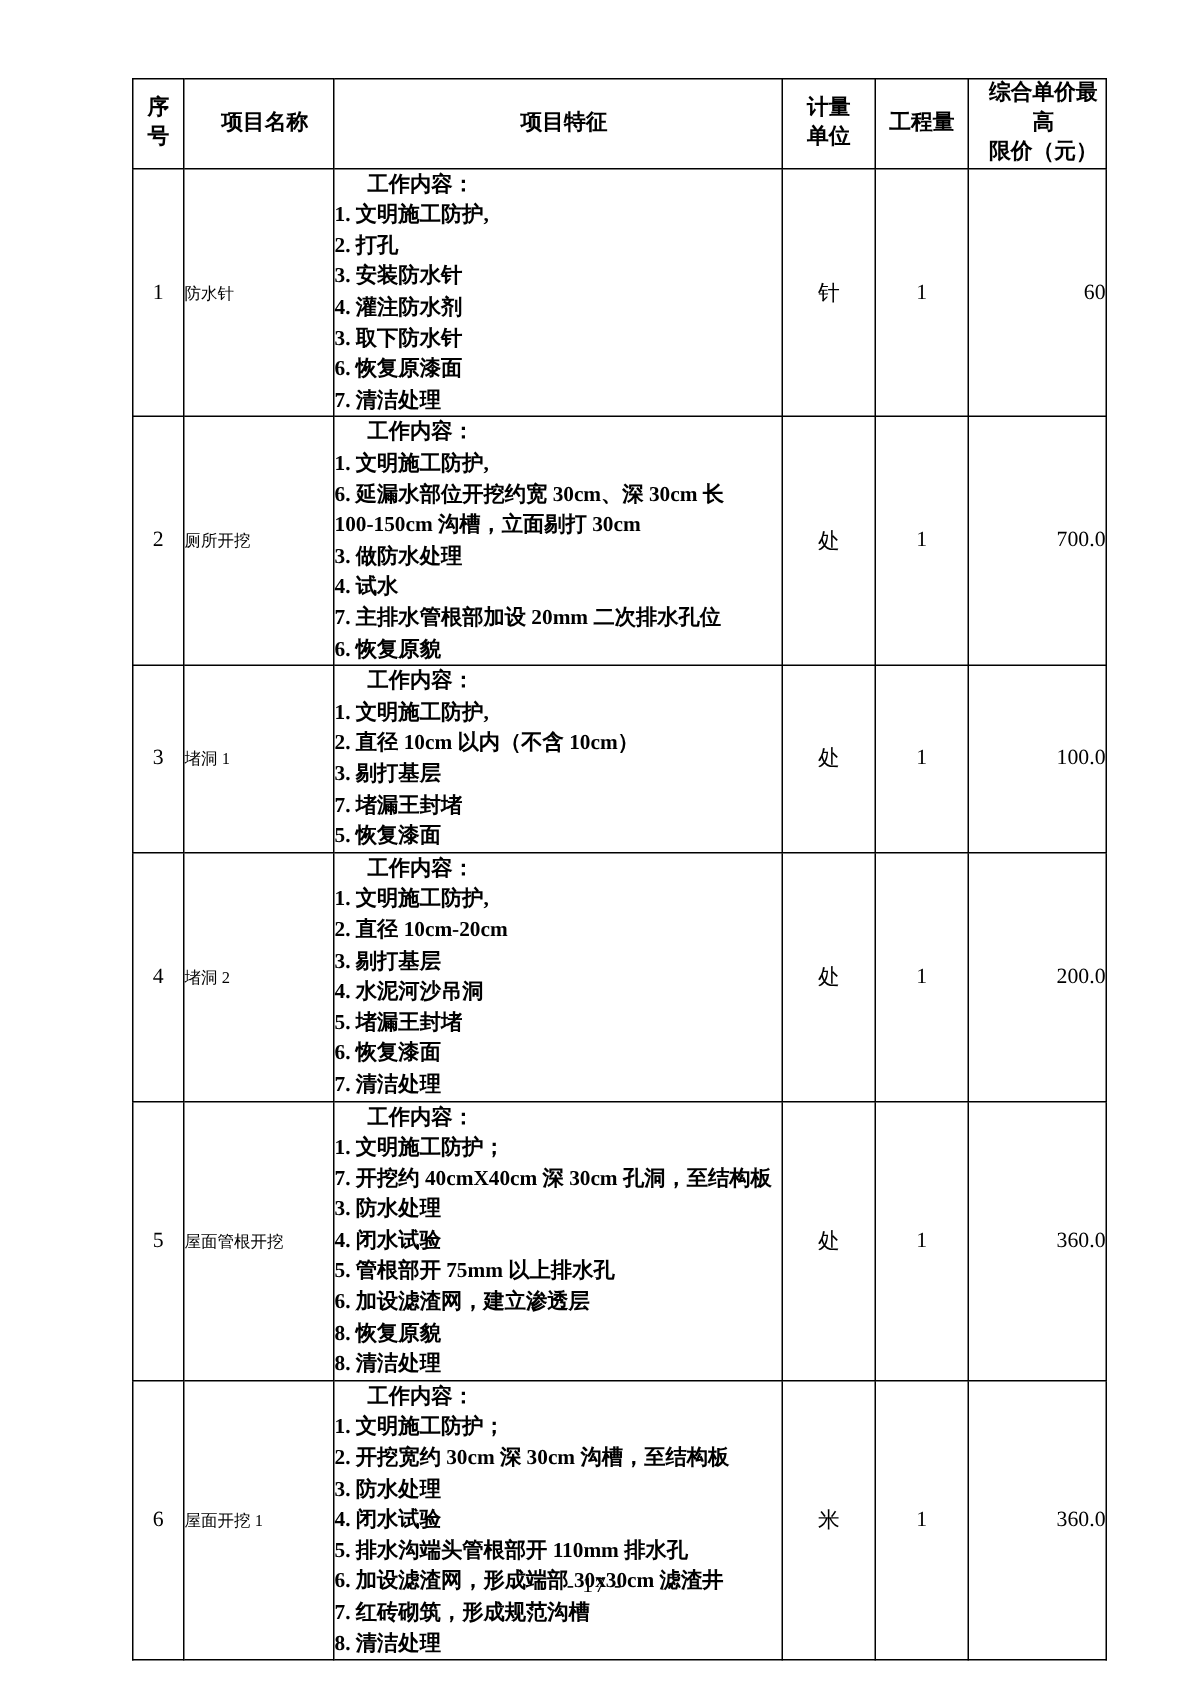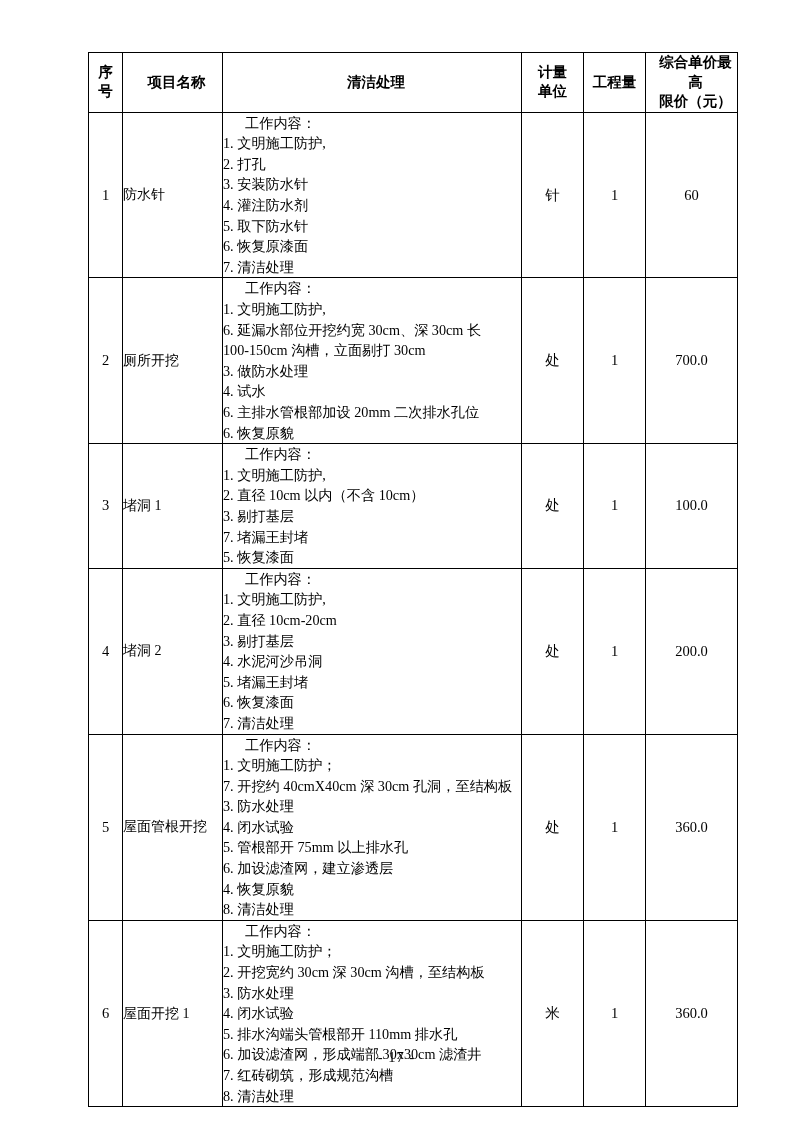--- a/index.html
+++ b/index.html
@@ -49,36 +49,37 @@
   .col-qty  { width: 62px; }
   .col-price { width: 92px; }
 
   td.c-no {
     text-align: center;
     font-size: 14.5px;
   }
   td.c-name {
     text-align: left;
     padding-left: 9px;
-    font-size: 14px;
+    font-size: 11px;
     margin-left: 28px;
   }
   td.c-unit, td.c-qty {
     text-align: center;
     font-size: 14.5px;
   }
   td.c-price {
-    text-align: center;
+    text-align: right;
     padding-left: 9px;
     font-size: 14.5px;
   }
   td.c-feat {
     padding: 6px 4px 7px 8px;
     font-size: 14.2px;
     line-height: 1.45;
+    font-weight: bold;
   }
   .feat-title {
     padding-left: 22px;
   }
   .feat-line {
     white-space: normal;
   }
   .footer {
     position: absolute;
     left: 0;
@@ -103,59 +104,59 @@
       <col class="col-qty">
       <col class="col-price">
     </colgroup>
     <tbody id="table-body">
       <tr class="hdr">
         <td>
           <div>序</div>
           <div>号</div>
         </td>
         <td class="left-pad">项目名称</td>
-        <td class="left-pad">清洁处理</td>
+        <td class="left-pad">项目特征</td>
         <td>
           <div>计量</div>
           <div>单位</div>
         </td>
         <td>工程量</td>
         <td class="left-pad">
           <div>综合单价最高</div>
           <div>限价（元）</div>
         </td>
       </tr>
     <tr>
           <td class="c-no">1</td>
           <td class="c-name">防水针</td>
           <td class="c-feat">
             <div class="feat-title">工作内容：</div>
             <div class="feat-line">1. 文明施工防护,</div>
             <div class="feat-line">2. 打孔</div>
             <div class="feat-line">3. 安装防水针</div>
             <div class="feat-line">4. 灌注防水剂</div>
-            <div class="feat-line">5. 取下防水针</div>
+            <div class="feat-line">3. 取下防水针</div>
             <div class="feat-line">6. 恢复原漆面</div>
             <div class="feat-line">7. 清洁处理</div>
           </td>
           <td class="c-unit">针</td>
           <td class="c-qty">1</td>
           <td class="c-price">60</td>
         </tr>
         <tr>
           <td class="c-no">2</td>
           <td class="c-name">厕所开挖</td>
           <td class="c-feat">
             <div class="feat-title">工作内容：</div>
             <div class="feat-line">1. 文明施工防护,</div>
             <div class="feat-line">6. 延漏水部位开挖约宽 30cm、深 30cm 长</div>
             <div class="feat-line">100-150cm 沟槽，立面剔打 30cm</div>
             <div class="feat-line">3. 做防水处理</div>
             <div class="feat-line">4. 试水</div>
-            <div class="feat-line">6. 主排水管根部加设 20mm 二次排水孔位</div>
+            <div class="feat-line">7. 主排水管根部加设 20mm 二次排水孔位</div>
             <div class="feat-line">6. 恢复原貌</div>
           </td>
           <td class="c-unit">处</td>
           <td class="c-qty">1</td>
           <td class="c-price">700.0</td>
         </tr>
         <tr>
           <td class="c-no">3</td>
           <td class="c-name">堵洞 1</td>
           <td class="c-feat">
@@ -191,21 +192,21 @@
           <td class="c-no">5</td>
           <td class="c-name">屋面管根开挖</td>
           <td class="c-feat">
             <div class="feat-title">工作内容：</div>
             <div class="feat-line">1. 文明施工防护；</div>
             <div class="feat-line">7. 开挖约 40cmX40cm 深 30cm 孔洞，至结构板</div>
             <div class="feat-line">3. 防水处理</div>
             <div class="feat-line">4. 闭水试验</div>
             <div class="feat-line">5. 管根部开 75mm 以上排水孔</div>
             <div class="feat-line">6. 加设滤渣网，建立渗透层</div>
-            <div class="feat-line">4. 恢复原貌</div>
+            <div class="feat-line">8. 恢复原貌</div>
             <div class="feat-line">8. 清洁处理</div>
           </td>
           <td class="c-unit">处</td>
           <td class="c-qty">1</td>
           <td class="c-price">360.0</td>
         </tr>
         <tr>
           <td class="c-no">6</td>
           <td class="c-name">屋面开挖 1</td>
           <td class="c-feat">

